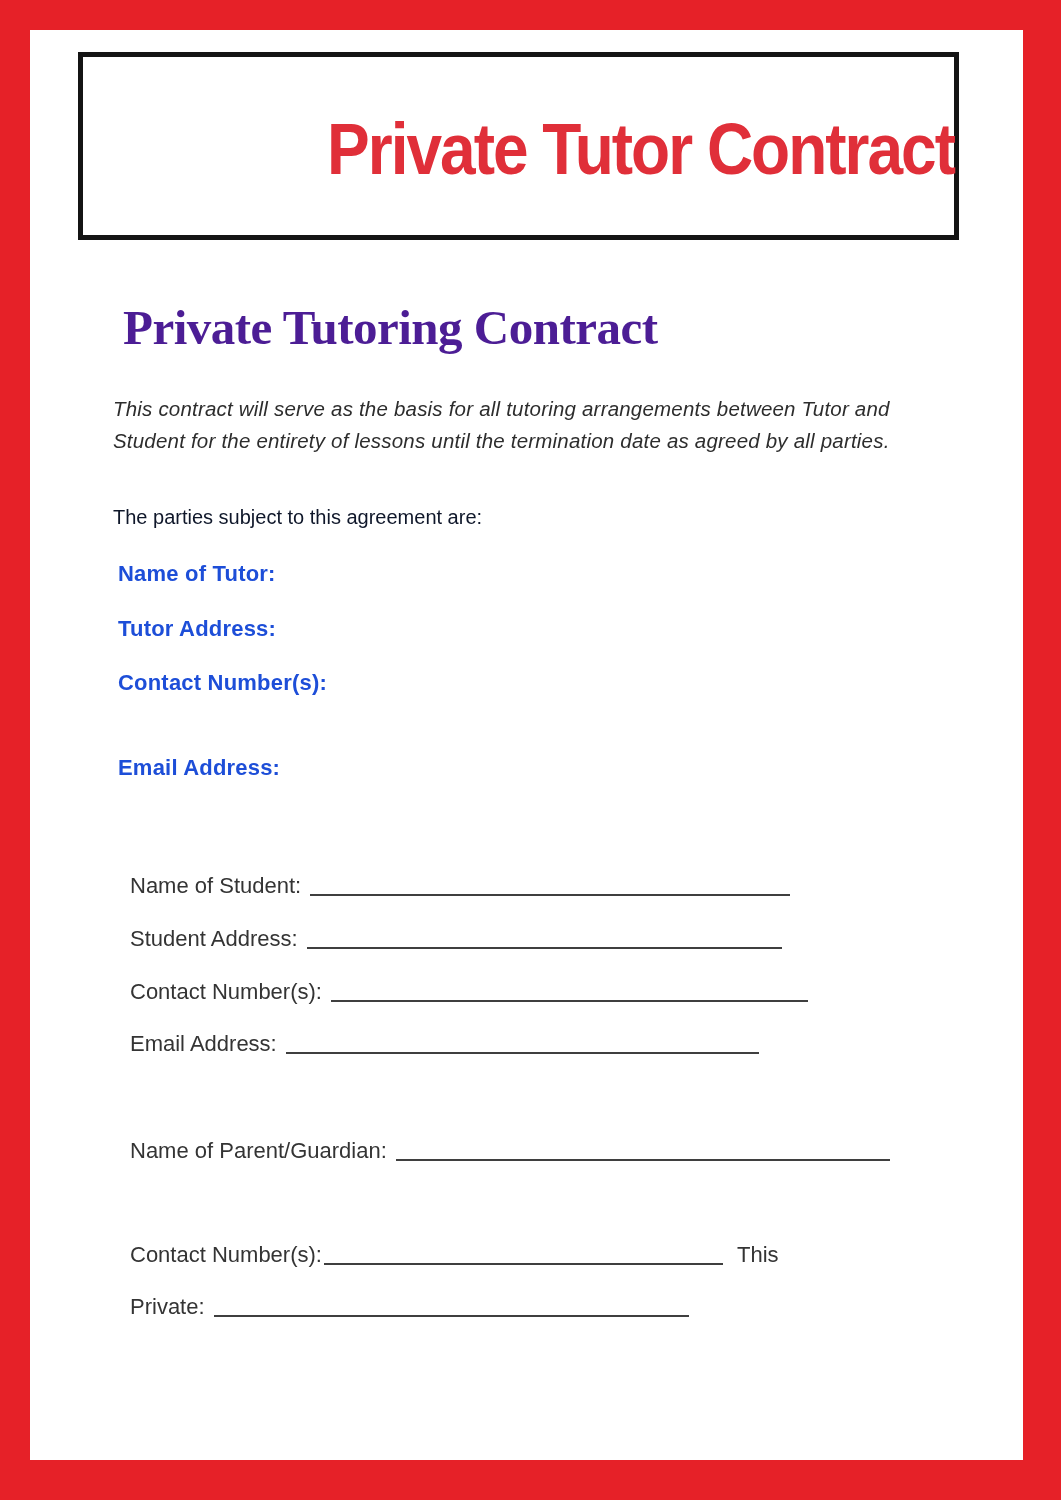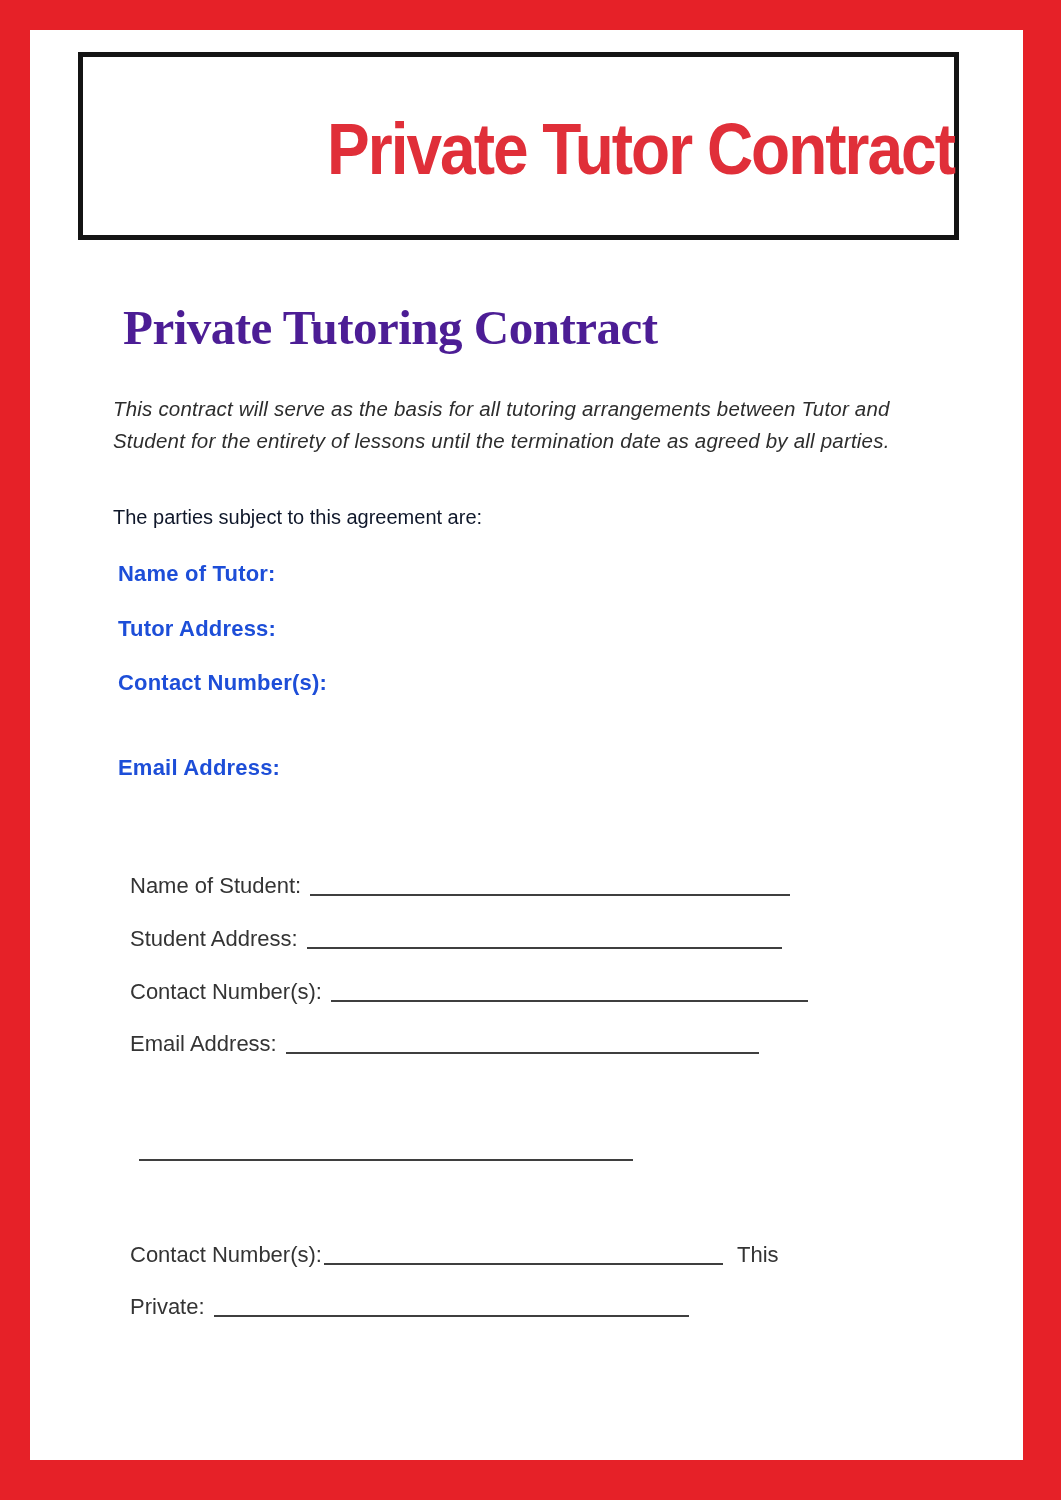--- a/index.html
+++ b/index.html
@@ -130,21 +130,21 @@
       <span>Student Address:</span><span class="blank" style="width:475px"></span>
     </div>
     <div class="row" style="top:937px">
       <span>Contact Number(s):</span><span class="blank" style="width:477px"></span>
     </div>
     <div class="row" style="top:989px">
       <span>Email Address:</span><span class="blank" style="width:473px"></span>
     </div>
 
     <div class="row" style="top:1096px">
-      <span class="blank" style="width:494px"></span>
+      <span>Name of Parent/Guardian:</span><span class="blank" style="width:494px"></span>
     </div>
     <div class="row" style="top:1200px">
       <span>Contact Number(s):</span><span class="blank nogap" style="width:399px"></span><span class="suffix">This</span>
     </div>
     <div class="row" style="top:1252px">
       <span>Private:</span><span class="blank" style="width:475px"></span>
     </div>
 
   </div>
 </div>

